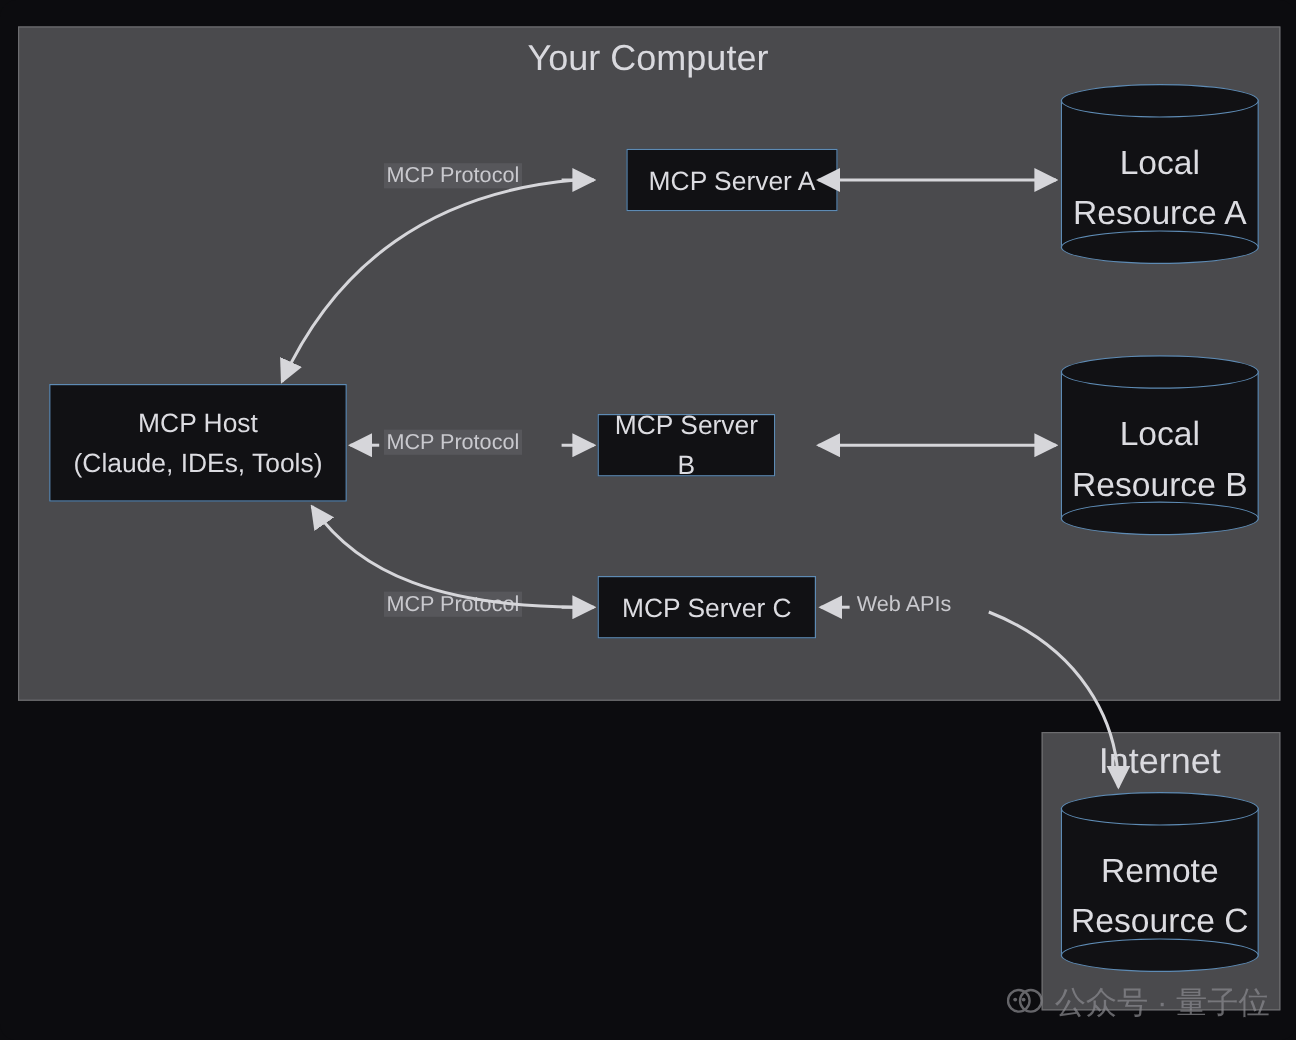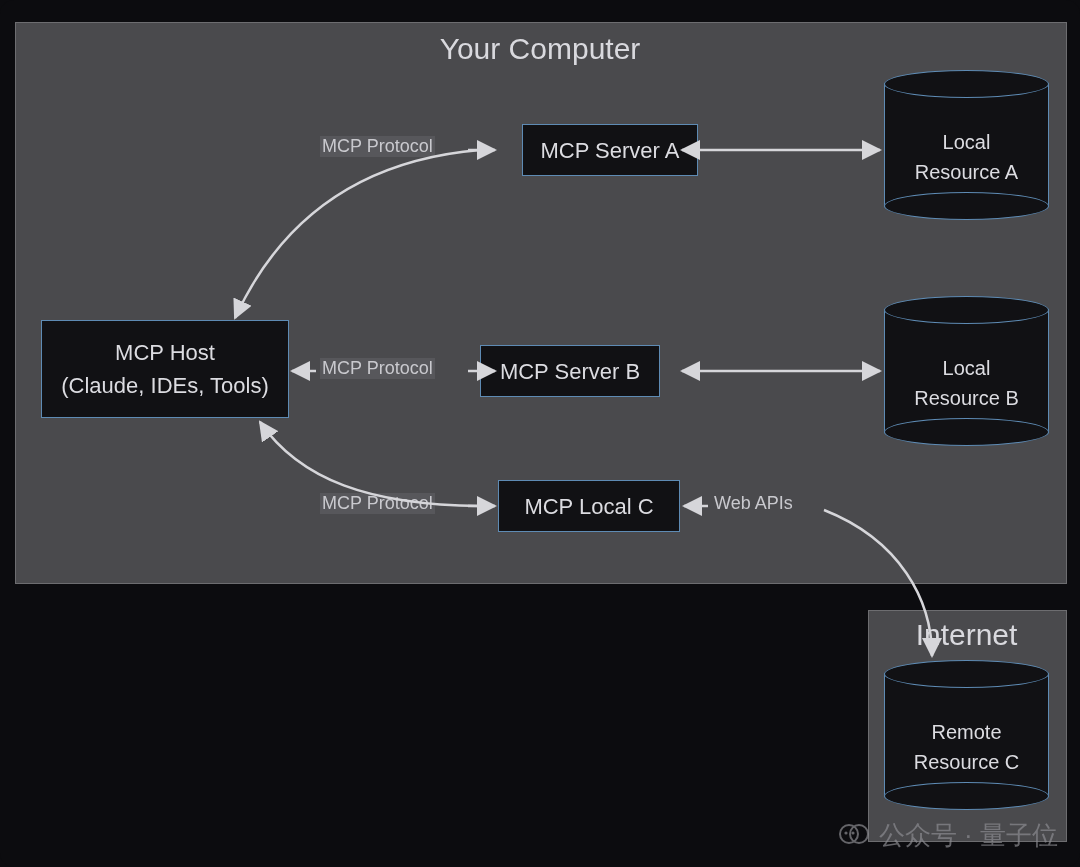--- a/index.html
+++ b/index.html
@@ -39,21 +39,21 @@
     align-items: center;
     justify-content: center;
     text-align: center;
     line-height: 1.5;
     box-sizing: border-box;
     padding: 4px 10px;
   }
   .cyl {
     position: absolute;
     color: #dcdce1;
-    font-size: 20px;
+    font-size: 28px;
     text-align: center;
     line-height: 1.5;
   }
   .cyl .body {
     position: absolute;
     left:0; right:0;
     background: #111114;
     border-left: 1px solid #5e8bb4;
     border-right: 1px solid #5e8bb4;
   }
@@ -105,22 +105,22 @@
 <div class="label-title" style="left:868px; width:197px; top:618px;">Internet</div>
 
 <div class="box" style="left:41px; top:320px; width:248px; height:98px;">
   <div>
     <div>MCP Host</div>
     <div>(Claude, IDEs, Tools)</div>
   </div>
 </div>
 
 <div class="box" style="left:498px; top:124px; width:176px; height:52px;margin-left:24px;">MCP Server A</div>
-<div class="box" style="left:480px; top:345px; width:180px; height:52px;">MCP Server B</div>
-<div class="box" style="left:498px; top:480px; width:182px; height:52px;">MCP Local C</div>
+<div class="box" style="left:498px; top:345px; width:148px; height:52px;">MCP Server B</div>
+<div class="box" style="left:498px; top:480px; width:182px; height:52px;">MCP Server C</div>
 
 <div class="cyl" style="left:884px; top:70px; width:165px; height:150px;">
   <div class="body" style="top:13px; bottom:13px;"></div>
   <div class="bot" style="bottom:0;"></div>
   <div class="top" style="top:0;"></div>
   <div class="txt" style="top:34px; bottom:10px;">
     <span>Local</span>
     <span>Resource A</span>
   </div>
 </div>

